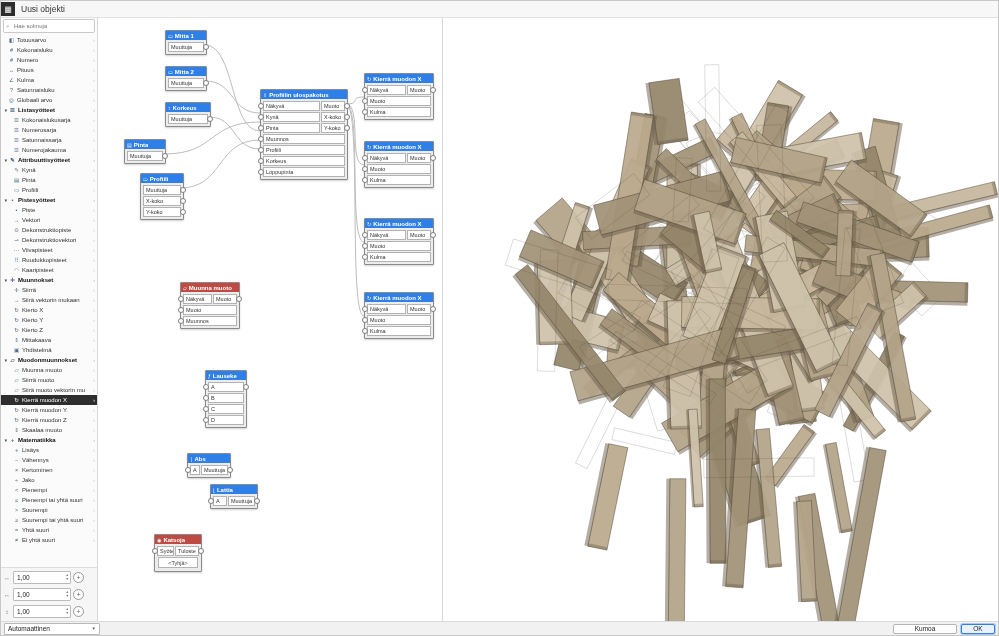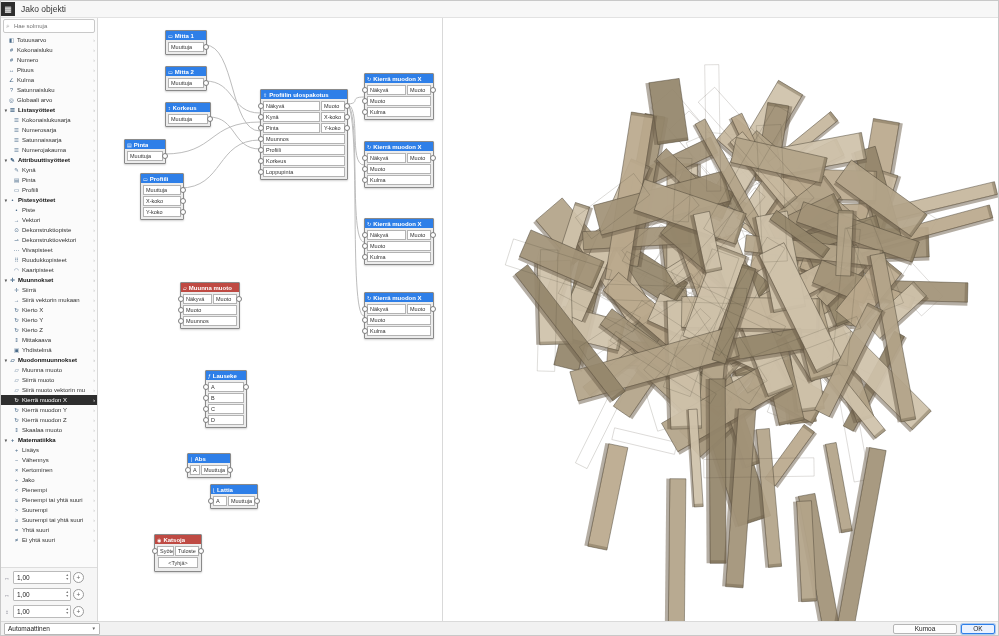--- a/index.html
+++ b/index.html
@@ -60,21 +60,21 @@
   .btn{height:10px;min-width:64px;border:1px solid #b5b5b5;background:#fdfdfd;font-size:6.5px;color:#222;display:flex;align-items:center;justify-content:center;border-radius:2px;padding:0 4px;box-sizing:border-box;}
   .btn.ok{min-width:34px;border-color:#2e7fe8;background:#eaf2ff;box-shadow:0 0 0 1px rgba(46,127,232,.35);}
 </style>
 </head>
 <body>
 
 <div class="window">
 
   <div class="titlebar">
     <div class="app-icon">▦</div>
-    <span class="wtitle">Jako objekti</span>
+    <span class="wtitle">Uusi objekti</span>
   </div>
 
   <div class="main">
 
     <div class="sidebar">
       <div class="search">
         <span class="mag">⌕</span>
         <input placeholder="Hae solmuja" style="">
       </div>
       <div class="node-list" id="nodeList">

